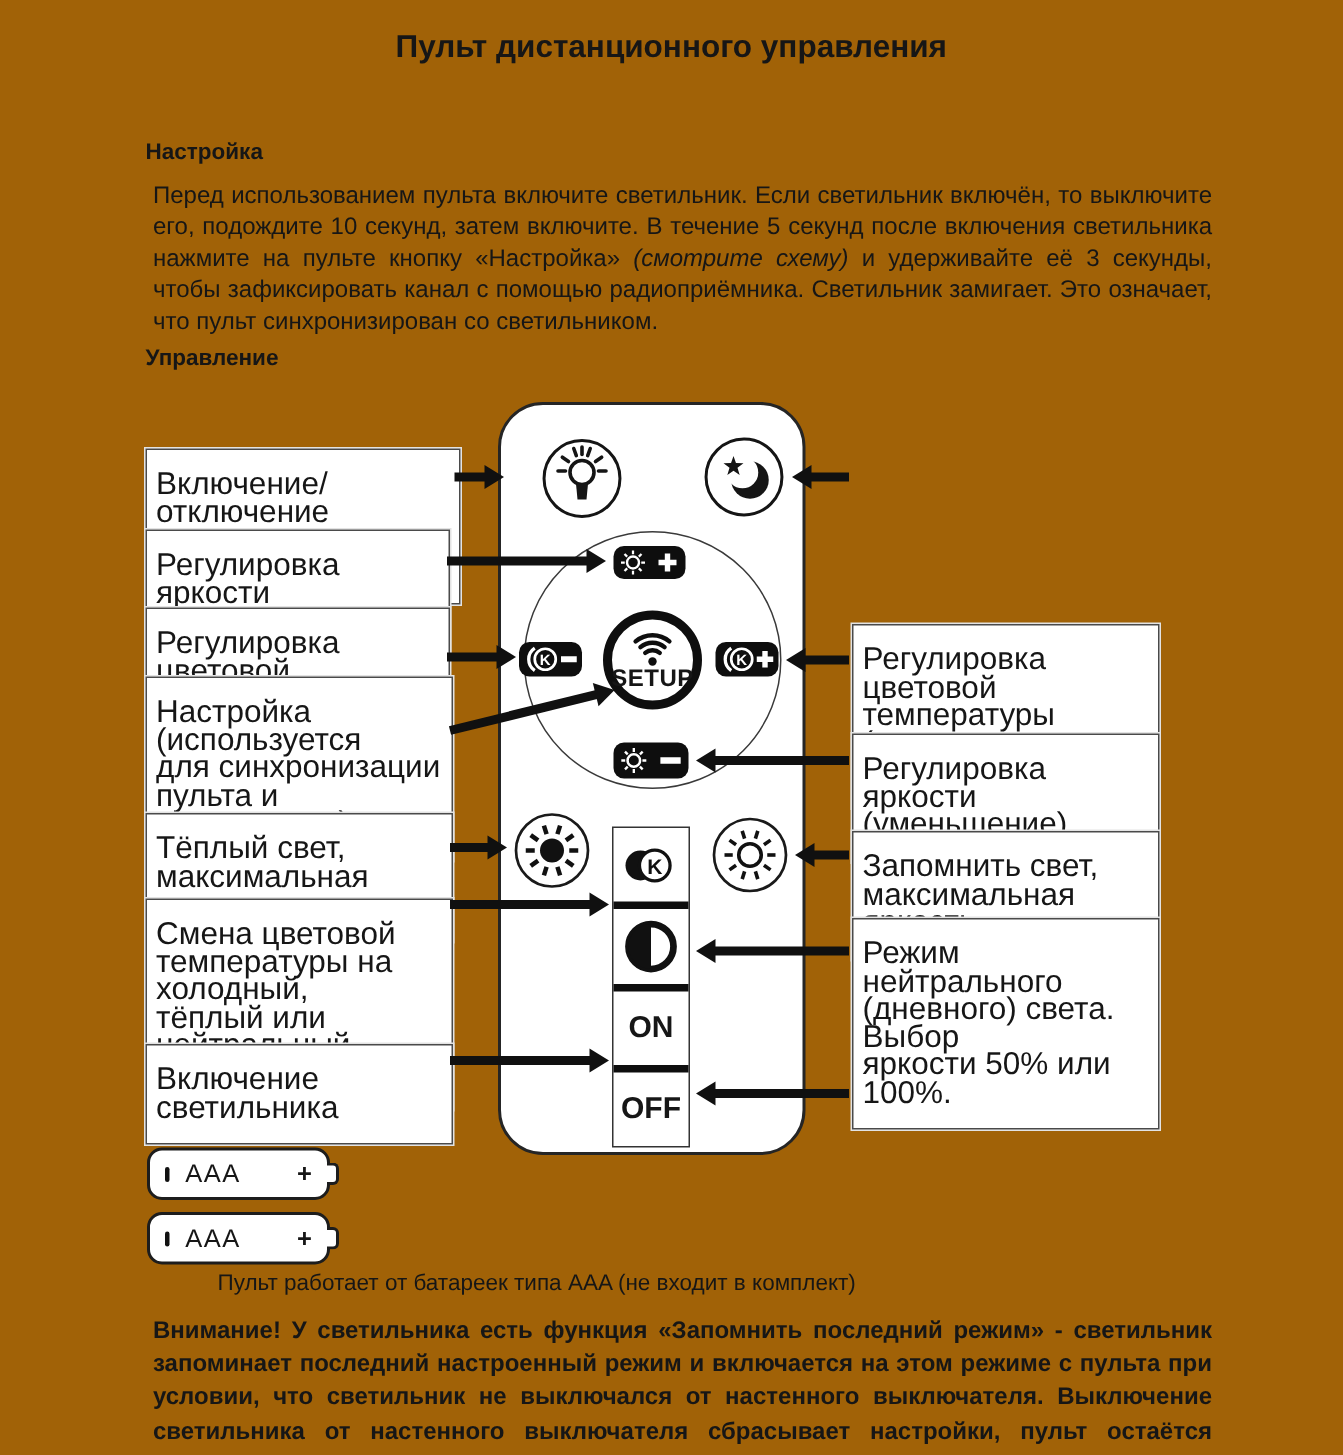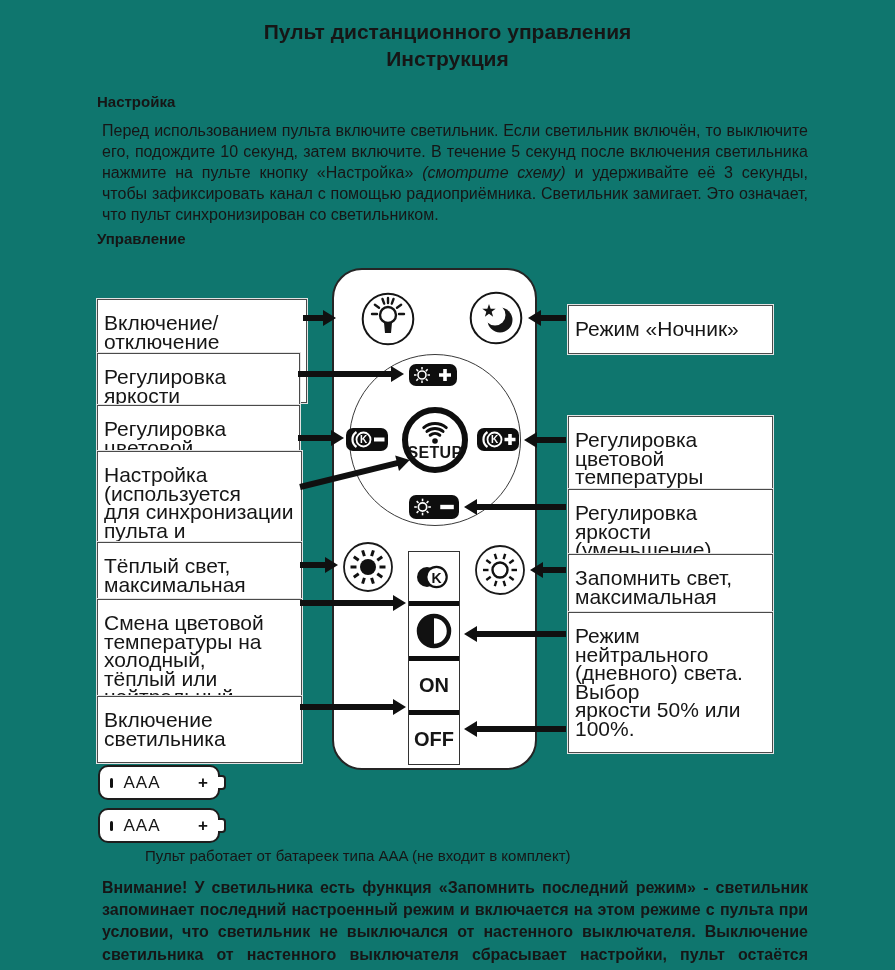--- a/index.html
+++ b/index.html
@@ -1,16 +1,16 @@
 <!DOCTYPE html>
 <html><head>
 <meta charset="utf-8">
 <style>
   html,body{margin:0;padding:0;background:#e9e9e9;}
-  .page{position:relative;width:895px;height:970px;background:#0f766e;overflow:hidden;
+  .page{position:relative;width:895px;height:970px;background:#a16207;overflow:hidden;
         font-family:"Liberation Sans", sans-serif;color:#161616;margin:0 auto;}
   .title{position:absolute;left:0;top:18px;width:100%;text-align:center;
          font-size:21px;font-weight:bold;line-height:27px;}
   .h-sec{position:absolute;left:97px;font-size:15px;font-weight:bold;}
   .para{position:absolute;left:102px;width:706px;font-size:16px;line-height:21px;text-align:justify;}
   .para .it{font-style:italic;}
   .warn{font-weight:bold;line-height:22.2px;}
   .note{position:absolute;left:97px;top:847px;font-size:15px;margin-left:48px;}
   .callout{position:absolute;background:#fff;border:1px solid #4a4a4a;box-shadow:0 0 0 1px #e3e3e3;
            padding:14px 6px;font-size:21px;line-height:18.5px;white-space:pre-line;}
@@ -40,21 +40,20 @@
   .batt .aaa{font-size:17px;margin-left:11px;letter-spacing:1px;}
   .batt .plus{margin-left:auto;font-size:17px;font-weight:bold;}
 </style>
 </head>
 <body>
 
 <div class="page">
 
   <div class="title">
     <div>Пульт дистанционного управления</div>
-    <div>Инструкция</div>
   </div>
 
   <div class="h-sec" style="top:93px;text-align:center;">Настройка</div>
 
   <p class="para" style="top:120px;margin:0;"><span>Перед использованием пульта включите светильник. Если светильник включён, то выключите его, подождите 10 секунд, затем включите. В течение 5 секунд после включения светильника нажмите на пульте кнопку «Настройка» </span><span class="it">(смотрите схему)</span><span> и удерживайте её 3 секунды, чтобы зафиксировать канал с помощью радиоприёмника. Светильник замигает. Это означает, что пульт синхронизирован со светильником.</span></p>
 
   <div class="h-sec" style="top:230px;">Управление</div>
 
   <div class="remote"></div>
   <div class="pad"></div>
@@ -223,21 +222,20 @@
 для синхронизации пульта и
 светильника)</span></div>
   <div class="callout" style="left:97px;top:542px;width:191px;"><span>Тёплый свет,
 максимальная яркость</span></div>
   <div class="callout" style="left:97px;top:599px;width:191px;"><span>Смена цветовой
 температуры на холодный,
 тёплый или нейтральный
 (дневной) свет</span></div>
   <div class="callout" style="left:97px;top:696px;width:191px;"><span>Включение светильника</span></div>
 
-  <div class="callout" style="left:568px;top:305px;width:191px;"><span>Режим «Ночник»</span></div>
   <div class="callout" style="left:568px;top:416px;width:191px;"><span>Регулировка цветовой
 температуры
 (к холодному свету)</span></div>
   <div class="callout" style="left:568px;top:489px;width:191px;"><span>Регулировка яркости
 (уменьшение)</span></div>
   <div class="callout" style="left:568px;top:554px;width:191px;"><span>Запомнить свет,
 максимальная яркость</span></div>
   <div class="callout" style="left:568px;top:612px;width:191px;"><span>Режим нейтрального
 (дневного) света. Выбор
 яркости 50% или 100%.</span></div>

